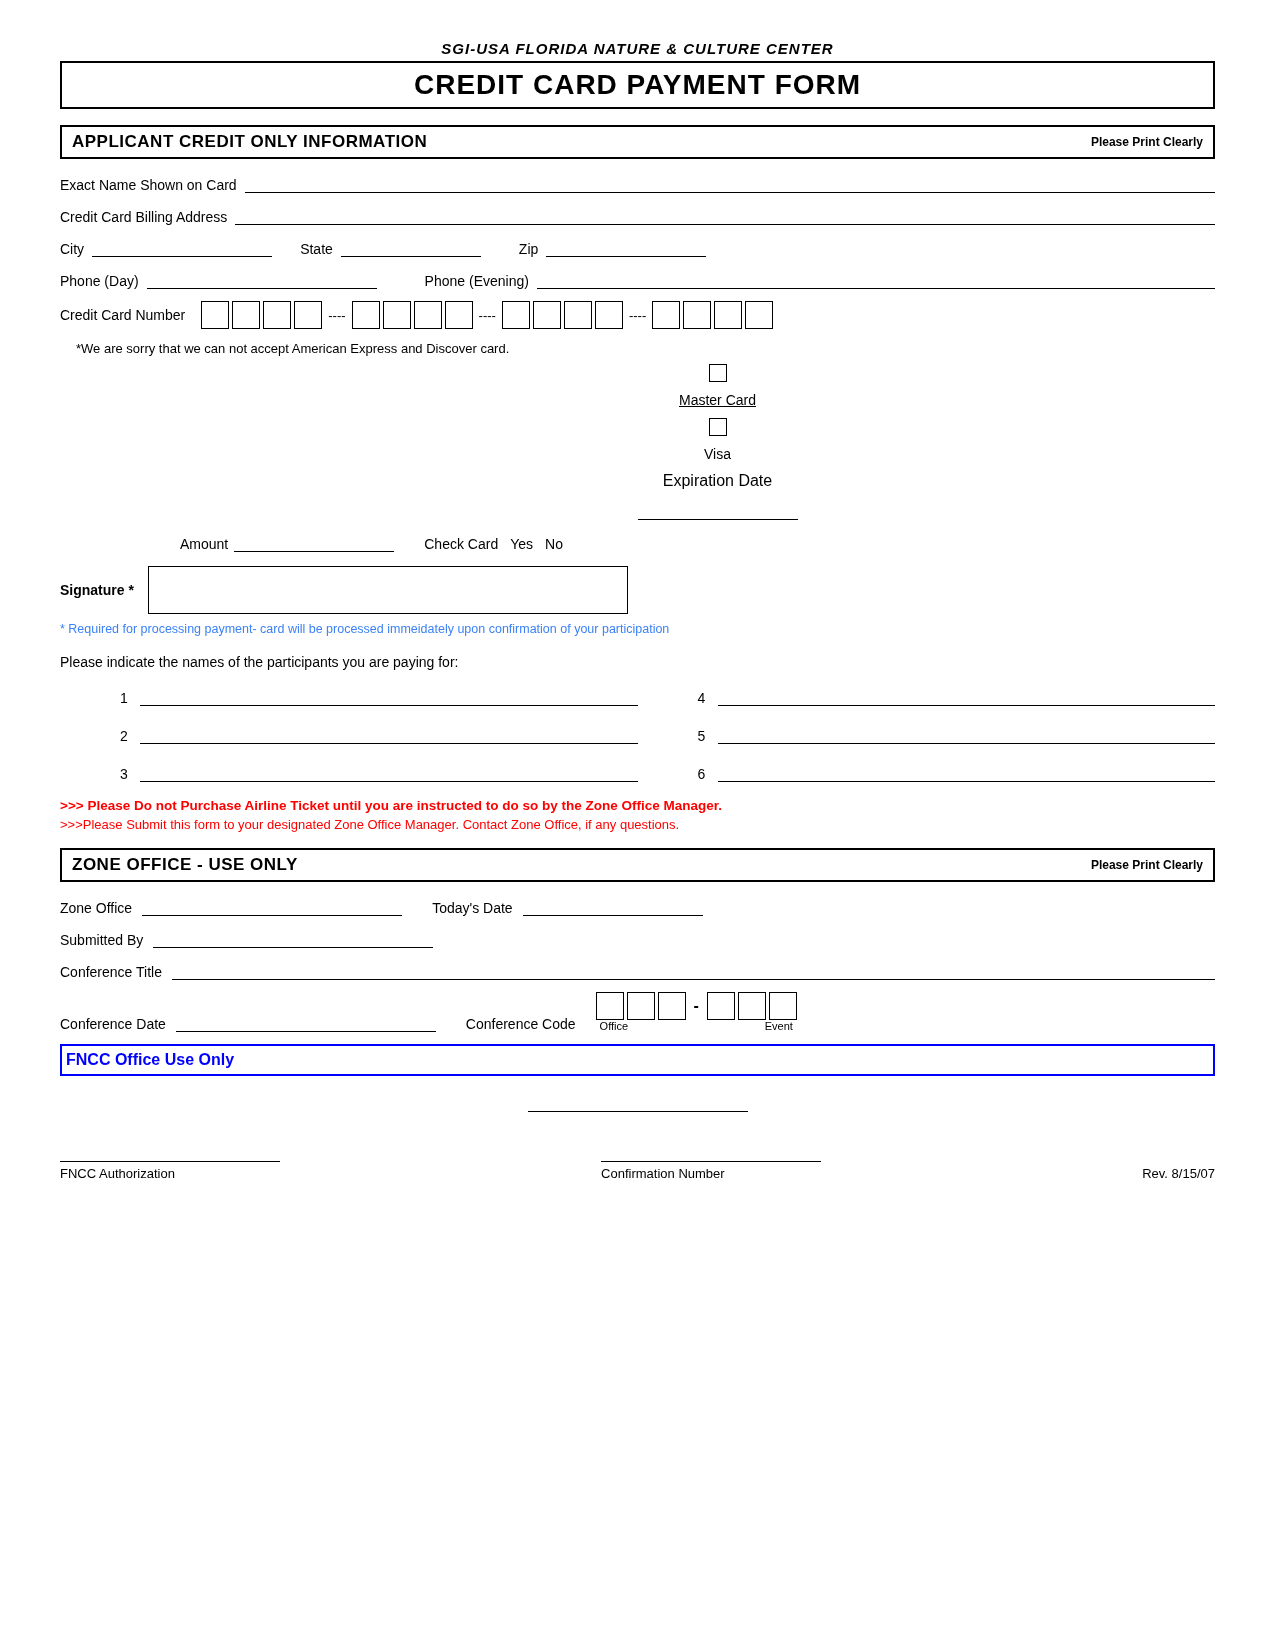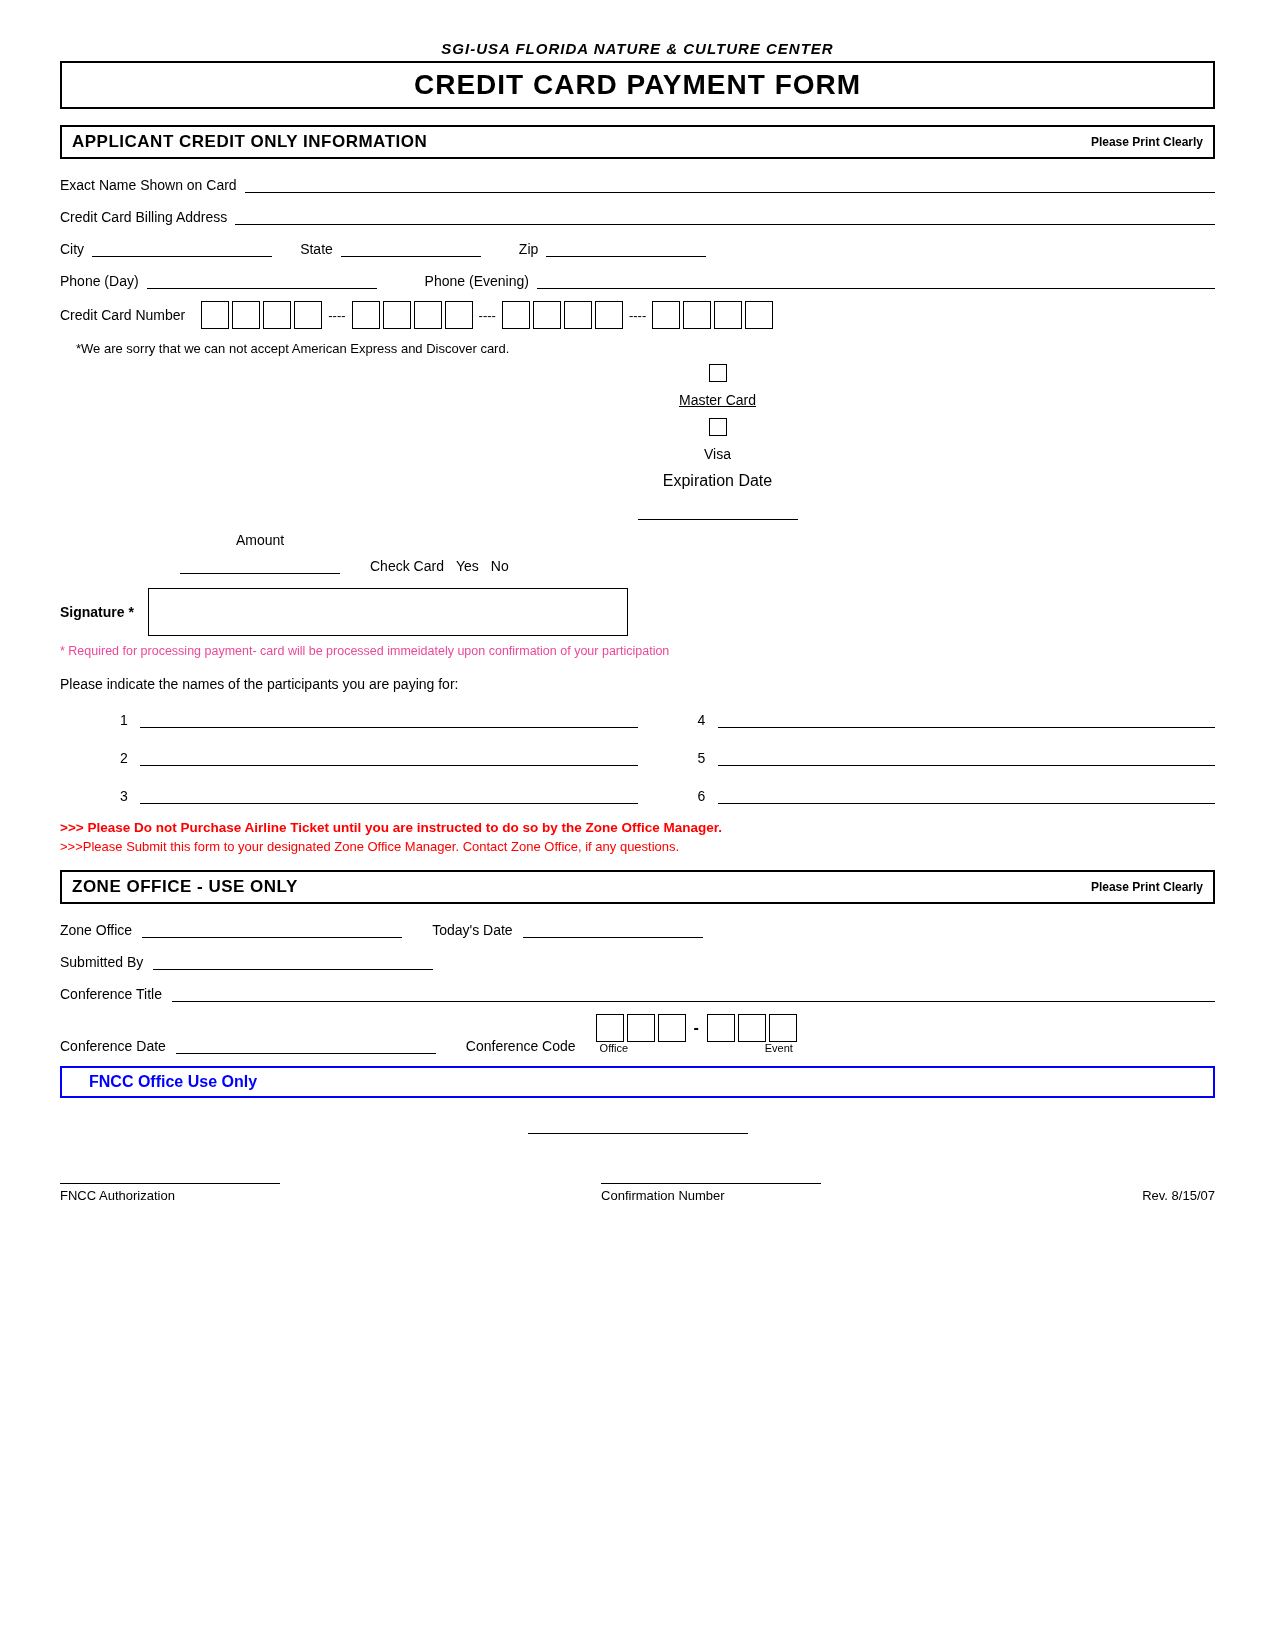--- a/index.html
+++ b/index.html
@@ -117,42 +117,41 @@
     }
     .amount-row {
       display: flex;
       align-items: flex-end;
       gap: 30px;
       margin-bottom: 14px;
       margin-left: 120px;
     }
     .amount-field {
       display: flex;
-      align-items: center;
+      align-items: flex-end;
       gap: 6px;
-      flex-direction: column;
     }
     .check-card-area {
       display: flex;
       align-items: flex-end;
       gap: 12px;
     }
     .signature-row {
       display: flex;
       align-items: center;
       gap: 14px;
       margin-bottom: 8px;
     }
     .signature-box {
       border: 1.5px solid #000;
       height: 48px;
       width: 480px;
     }
     .required-note {
-      color: #ec4899;
+      color: #3b82f6;
       font-size: 12.5px;
       margin-bottom: 18px;
     }
     .participants-section {
       margin-top: 10px;
       margin-bottom: 16px;
     }
     .participants-title {
       font-size: 14px;
       margin-bottom: 16px;
@@ -206,21 +205,21 @@
     .conf-dash {
       font-size: 16px;
       font-weight: bold;
     }
     .conf-group {
       display: flex;
       gap: 3px;
     }
     .fncc-header {
       border: 2px solid #00f;
-      padding: 5px 27px;
+      padding: 5px 4px;
       margin-top: 8px;
       margin-bottom: 16px;
     }
     .fncc-title {
       color: #00f;
       font-weight: bold;
       font-size: 16px;
     }
     .confirmation-area {
       text-align: center;

